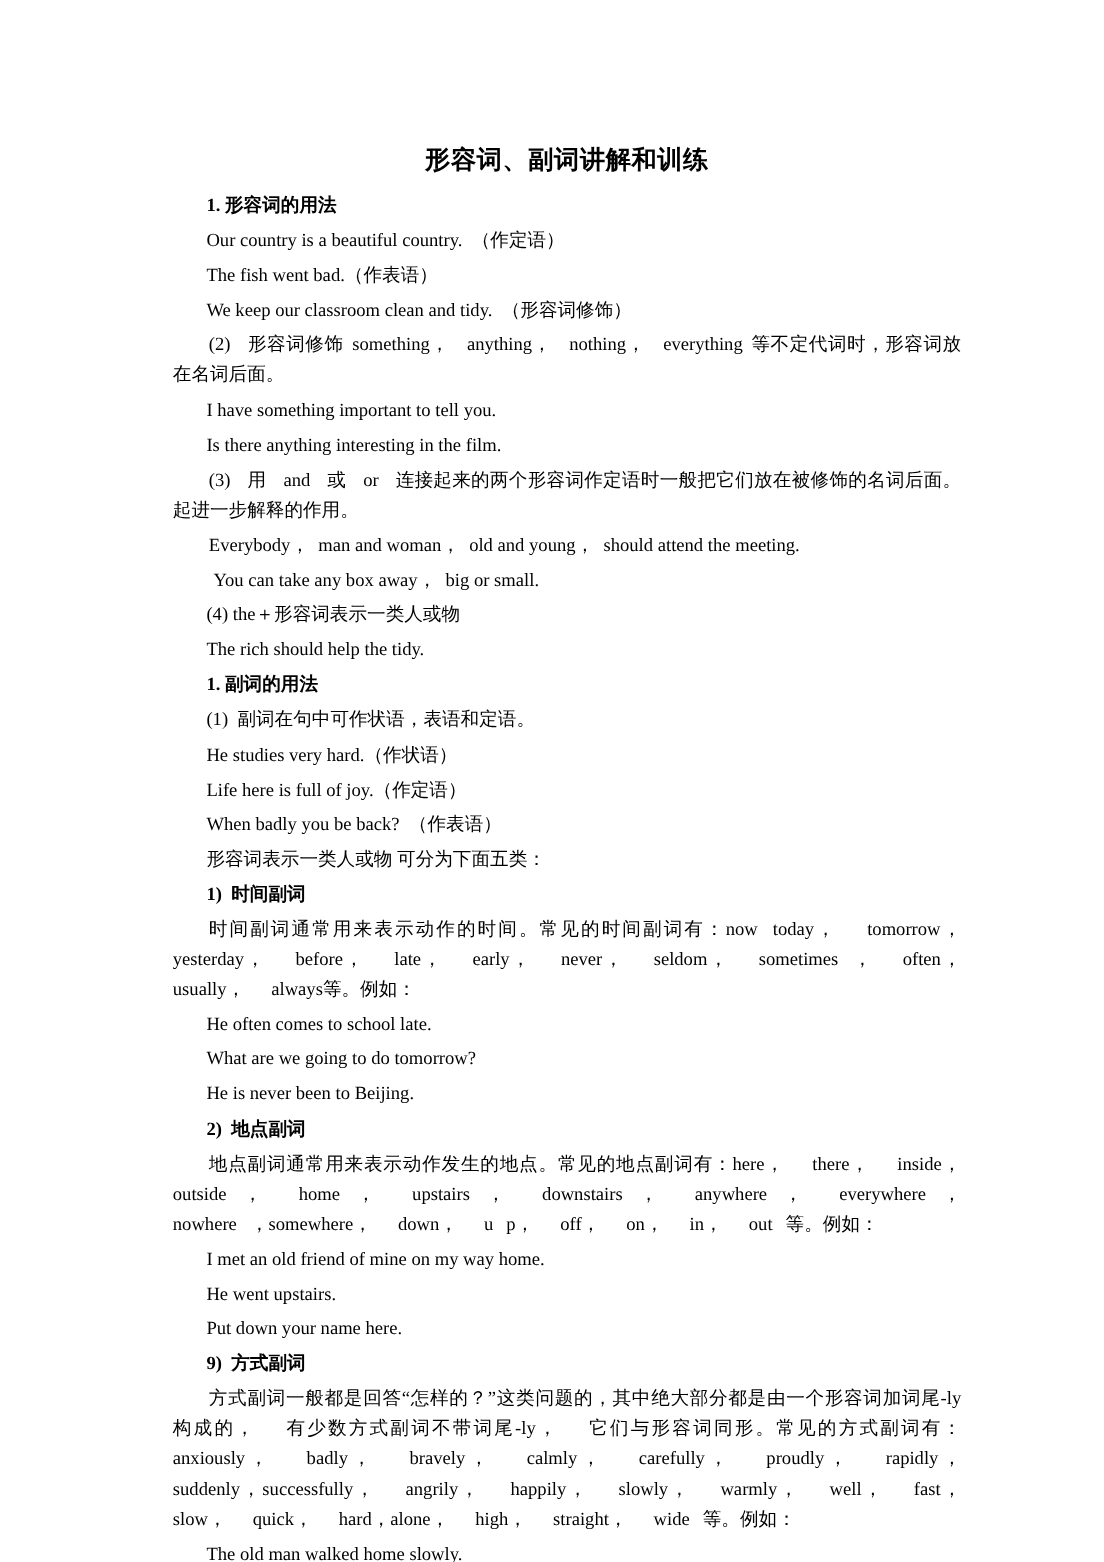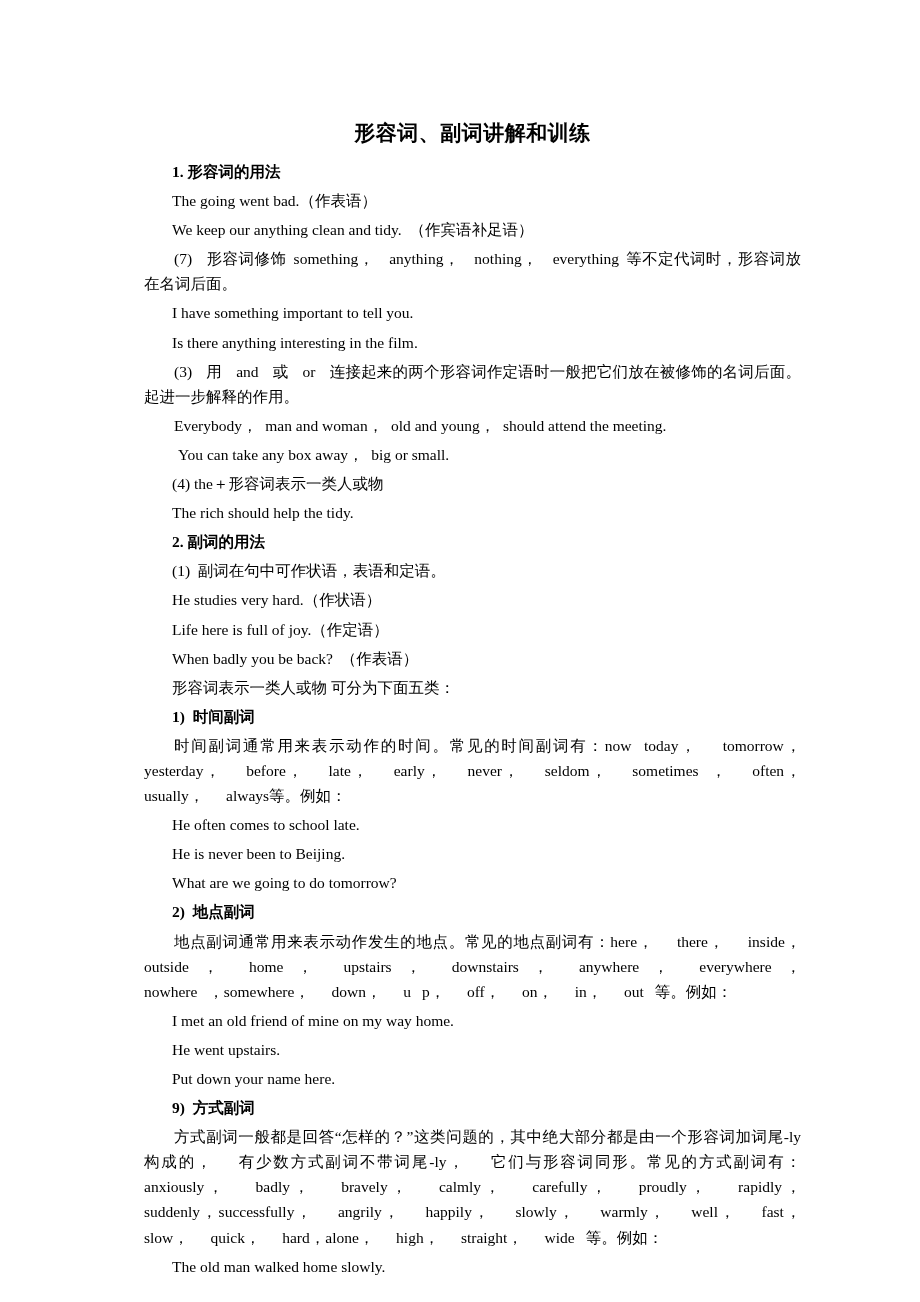--- a/index.html
+++ b/index.html
@@ -62,62 +62,63 @@
 <body>
 
 <div class="page">
   <div class="content">
 
     <div class="doc-title">形容词、副词讲解和训练</div>
 
     <p class="line ind1 bold">1. 形容词的用法</p>
 
 
+    <p class="line ind1">Our country is a beautiful country.  （作定语）</p>
 
-    <p class="line ind1">The going went bad.（作表语）</p>
+    <p class="line ind1">The fish went bad.（作表语）</p>
 
-    <p class="line ind1">We keep our anything clean and tidy.  （作宾语补足语）</p>
+    <p class="line ind1">We keep our classroom clean and tidy.  （形容词修饰）</p>
 
-    <p class="line ind2 wrap spaced">(7)  形容词修饰 something，  anything，  nothing，  everything 等不定代词时，形容词放在名词后面。</p>
+    <p class="line ind2 wrap spaced">(2)  形容词修饰 something，  anything，  nothing，  everything 等不定代词时，形容词放在名词后面。</p>
 
     <p class="line ind1">I have something important to tell you.</p>
 
     <p class="line ind1">Is there anything interesting in the film.</p>
 
     <p class="line ind2 wrap spaced">(3)  用  and  或  or  连接起来的两个形容词作定语时一般把它们放在被修饰的名词后面。起进一步解释的作用。</p>
 
     <p class="line ind2">Everybody，  man and woman，  old and young，  should attend the meeting.</p>
 
     <p class="line ind2"> You can take any box away，  big or small.</p>
 
     <p class="line ind1">(4) the＋形容词表示一类人或物</p>
 
     <p class="line ind1">The rich should help the tidy.</p>
 
-    <p class="line ind1 bold">2. 副词的用法</p>
+    <p class="line ind1 bold">1. 副词的用法</p>
 
     <p class="line ind1">(1)  副词在句中可作状语，表语和定语。</p>
 
     <p class="line ind1">He studies very hard.（作状语）</p>
 
     <p class="line ind1">Life here is full of joy.（作定语）</p>
 
     <p class="line ind1">When badly you be back?  （作表语）</p>
 
     <p class="line ind1">形容词表示一类人或物 可分为下面五类：</p>
 
     <p class="line ind1 bold">1)  时间副词</p>
 
     <p class="line ind2 wrap spaced-lg">时间副词通常用来表示动作的时间。常见的时间副词有：now today，  tomorrow，yesterday，  before，  late，  early，  never，  seldom，  sometimes ，  often，  usually，  always等。例如：</p>
 
     <p class="line ind1">He often comes to school late.</p>
 
+    <p class="line ind1">What are we going to do tomorrow?</p>
+
     <p class="line ind1">He is never been to Beijing.</p>
-
-    <p class="line ind1">What are we going to do tomorrow?</p>
 
     <p class="line ind1 bold">2)  地点副词</p>
 
     <p class="line ind2 wrap spaced-lg">地点副词通常用来表示动作发生的地点。常见的地点副词有：here，  there，  inside，outside ，  home ，  upstairs ，  downstairs ，  anywhere ，  everywhere ，  nowhere ，somewhere，  down，  u p，  off，  on，  in，  out 等。例如：</p>
 
     <p class="line ind1">I met an old friend of mine on my way home.</p>
 
     <p class="line ind1">He went upstairs.</p>
 
     <p class="line ind1">Put down your name here.</p>

